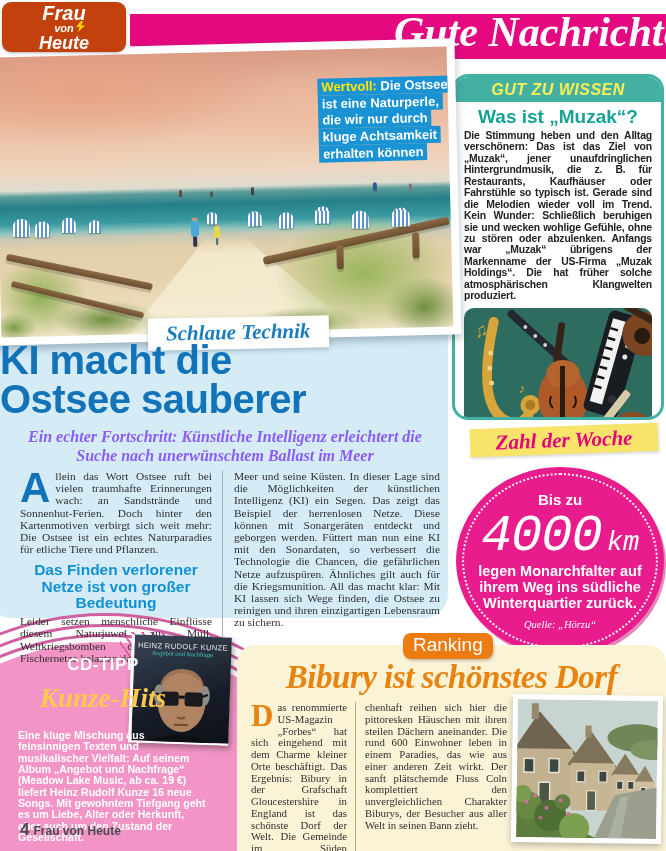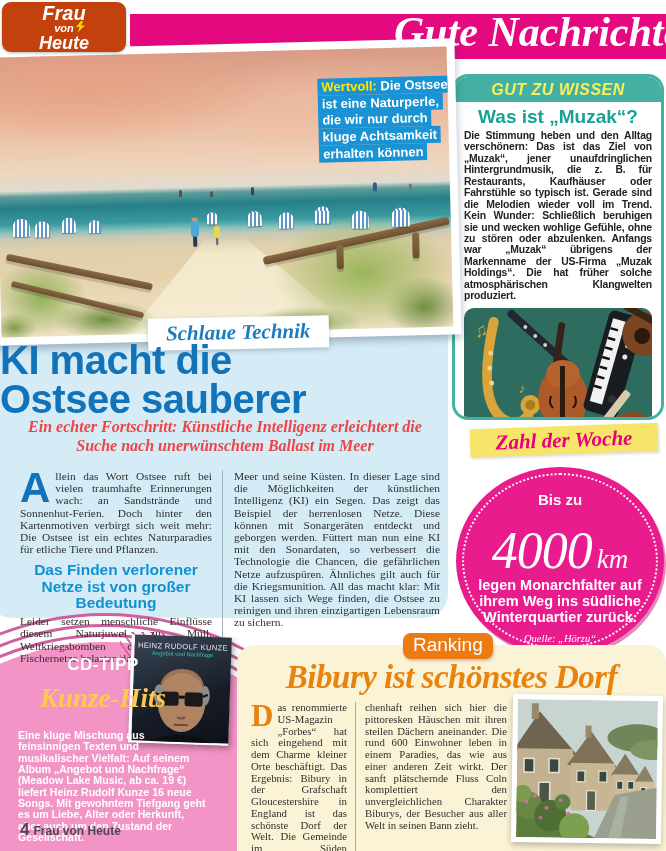--- a/index.html
+++ b/index.html
@@ -75,23 +75,23 @@
   .caption .cap-bg { background:#1a93d4; padding:1px 4px;
     -webkit-box-decoration-break:clone; box-decoration-break:clone; }
   .caption .cap-prefix { color:#ffe600; }
   
   #kicker { position:absolute; left:148px; top:317px; z-index:4;
     background:#fff; padding:3px 18px 4px; transform:rotate(-1.1deg);
     font-family:"Liberation Serif", serif; font-style:italic; font-weight:700;
     font-size:21px; color:#1b7dc0; box-shadow:0 2px 5px rgba(40,60,80,.25); }
   #headline { position:absolute; left:0; top:341px; width:448px; text-align:left;
     font-weight:800; font-size:40px; line-height:.97; color:#1273b9; letter-spacing:-.5px; z-index:4; }
-  #standfirst { position:absolute; left:12px; top:417px; width:426px; text-align:center;
+  #standfirst { position:absolute; left:12px; top:427px; width:426px; text-align:center;
     font-family:"Liberation Serif", serif; font-style:italic; font-weight:700;
-    font-size:16px; line-height:1.2; color:#ef4444; z-index:4; }
+    font-size:16px; line-height:1.2; color:#8b5cf6; z-index:4; }
   
   #article-cols { position:absolute; left:20px; top:470px; width:420px;
     display:flex; gap:0; z-index:4;
     font-family:"Liberation Serif", serif; font-size:11.4px; line-height:1.07;
     color:#2f2f2f; text-align:justify; }
   #article-cols .col1 { width:202px; padding-right:10px; }
   #article-cols .col2 { width:218px; border-left:1px solid #9fb4c1; padding-left:11px; }
   .dropcap-blue { float:left; font-family:"Liberation Sans", sans-serif;
     font-weight:800; font-size:42px; line-height:32px; color:#1273b9; padding:2px 5px 0 0; }
   .article-subhead { font-family:"Liberation Sans", sans-serif; font-weight:800;
@@ -112,21 +112,21 @@
     display:flex; flex-direction:column; align-items:center; text-align:center;
     color:#fff; padding-top:24px; box-shadow:2px 3px 0 rgba(200,20,110,.5); }
   #zahl-circle::after { content:""; position:absolute; inset:6px;
     border:2px dotted rgba(255,255,255,.95); border-radius:50%; pointer-events:none; }
   #zahl-banner { position:absolute; left:470px; top:426px; width:188px; height:28px;
     background:#f8e468; transform:rotate(-2deg); z-index:3;
     display:flex; align-items:center; justify-content:center;
     font-family:"Liberation Serif", serif; font-style:italic; font-weight:700;
     font-size:21px; color:#e5007d; box-shadow:1px 2px 3px rgba(0,0,0,.15); }
   .zahl-intro { font-weight:800; font-size:15px; }
-  .zahl-number-row { font-family:Liberation Serif, serif; font-style:italic; line-height:.95; margin:18px 0 3px;text-align:right; }
+  .zahl-number-row { font-family:Liberation Mono, monospace; font-style:italic; line-height:.95; margin:4px 0 3px;text-align:right; }
   .zahl-number { font-size:52px; font-weight:400; letter-spacing:-1px; }
   .zahl-unit { font-size:27px; margin-left:5px; }
   .zahl-text { font-weight:800; font-size:14.5px; line-height:1.1; width:178px; }
   .zahl-source { font-family:"Liberation Serif", serif; font-style:italic; font-size:10.5px; margin-top:7px; }
   
   #cd-blob { position:absolute; left:-160px; top:642px; width:530px; height:530px;
     border-radius:50%; background:#f295c6;
     box-shadow:0 0 0 5px #fff, 0 0 0 8px #cf5f9f, 0 0 0 15px #fff,
                0 0 0 18px #cf5f9f, 0 0 0 26px #fff, 0 0 0 29px #cf5f9f; z-index:1; }
   #cd-stripes { position:absolute; left:120px; top:632px; width:50px; height:26px; z-index:1;

